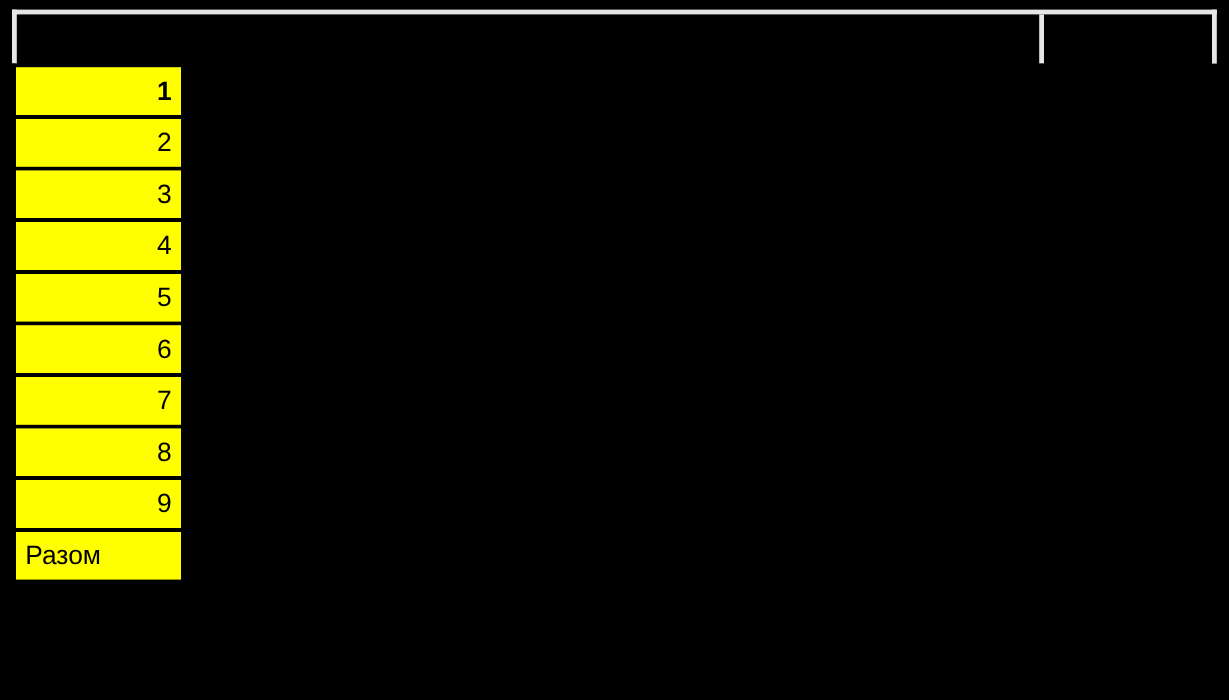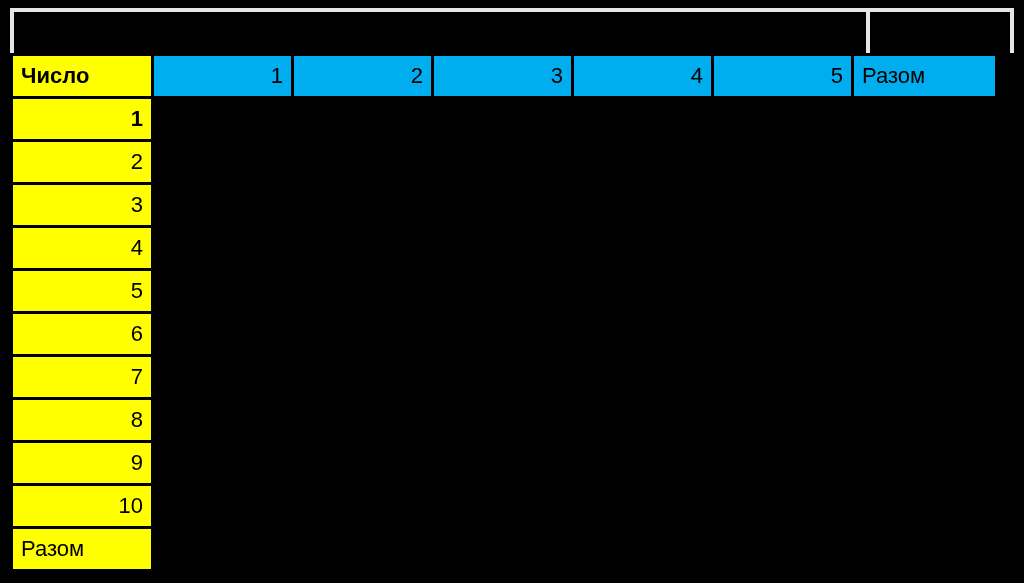--- a/index.html
+++ b/index.html
@@ -67,29 +67,20 @@
     <colgroup>
       <col style="width:141px">
       <col style="width:140px">
       <col style="width:140px">
       <col style="width:140px">
       <col style="width:140px">
       <col style="width:140px">
       <col style="width:144px">
     </colgroup>
     <tbody id="table-body">
-        <tr>
-          <td class="yellow label bold">Число</td>
-          <td class="blue num">1</td>
-          <td class="blue num">2</td>
-          <td class="blue num">3</td>
-          <td class="blue num">4</td>
-          <td class="blue num">5</td>
-          <td class="blue label">Разом</td>
-        </tr>
         <tr>
           <td class="yellow num bold">1</td>
           <td class="black-cell"></td>
           <td class="black-cell"></td>
           <td class="black-cell"></td>
           <td class="black-cell"></td>
           <td class="black-cell"></td>
           <td class="black-cell"></td>
         </tr>
         <tr>
@@ -158,29 +149,20 @@
         <tr>
           <td class="yellow num">9</td>
           <td class="black-cell"></td>
           <td class="black-cell"></td>
           <td class="black-cell"></td>
           <td class="black-cell"></td>
           <td class="black-cell"></td>
           <td class="black-cell"></td>
         </tr>
         <tr>
-          <td class="yellow num">10</td>
-          <td class="black-cell"></td>
-          <td class="black-cell"></td>
-          <td class="black-cell"></td>
-          <td class="black-cell"></td>
-          <td class="black-cell"></td>
-          <td class="black-cell"></td>
-        </tr>
-        <tr>
           <td class="yellow label">Разом</td>
           <td class="black-cell"></td>
           <td class="black-cell"></td>
           <td class="black-cell"></td>
           <td class="black-cell"></td>
           <td class="black-cell"></td>
           <td class="black-cell"></td>
         </tr>
       </tbody>
   </table>

